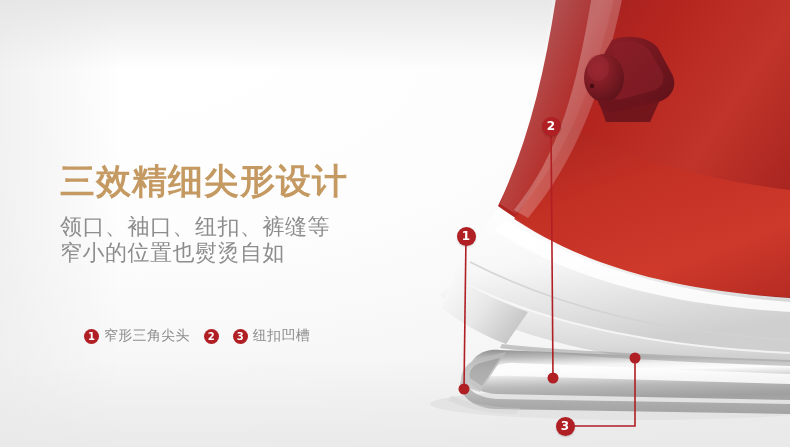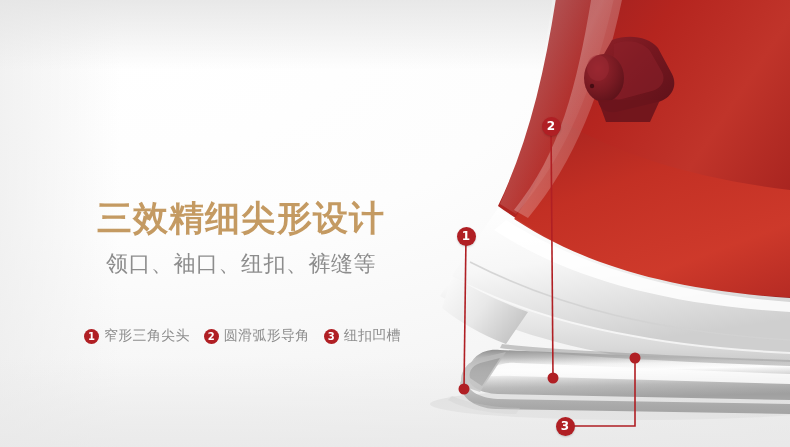--- a/index.html
+++ b/index.html
@@ -52,22 +52,21 @@
     width: 790px; height: 447px;
     pointer-events: none;
   }
 
   
   .text-block {
     position: absolute;
     left: 60px;
     top: 160px;
     width: 362px;
-    text-align: center;
-    margin-top: 37px;
+    text-align: left;
   }
   .headline {
     color: #c49a62;
     font-size: 35px;
     font-weight: bold;
     line-height: 42px;
     letter-spacing: 1px;
     white-space: nowrap;
   }
   .headline .line1 { display: block; }
@@ -297,31 +296,31 @@
   </svg>
 
   <div class="amb-bottom"></div>
 
   <div class="text-block">
     <div class="headline">
       <span class="line1">三效精细尖形设计</span>
     </div>
     <div class="subhead">
       <span>领口、袖口、纽扣、裤缝等</span>
+      <span>窄小的位置也熨烫自如</span>
     </div>
   </div>
 
   <div class="legend" id="legend">
       <div class="legend-item">
         <div class="legend-badge">1</div>
         <div class="legend-label">窄形三角尖头</div>
       </div>
       <div class="legend-item">
         <div class="legend-badge">2</div>
-        <div class="legend-label">圆滑弧形导角</div>
       </div>
       <div class="legend-item">
         <div class="legend-badge">3</div>
         <div class="legend-label">纽扣凹槽</div>
       </div>
     </div>
 
   <div id="callouts">
     <svg id="callout-lines" width="790" height="447" viewBox="0 0 790 447" style="position:absolute;left:0;top:0;">
         <path d="M 466 236 L 464 389" stroke="#b01f24" stroke-width="1.6" fill="none"></path>

